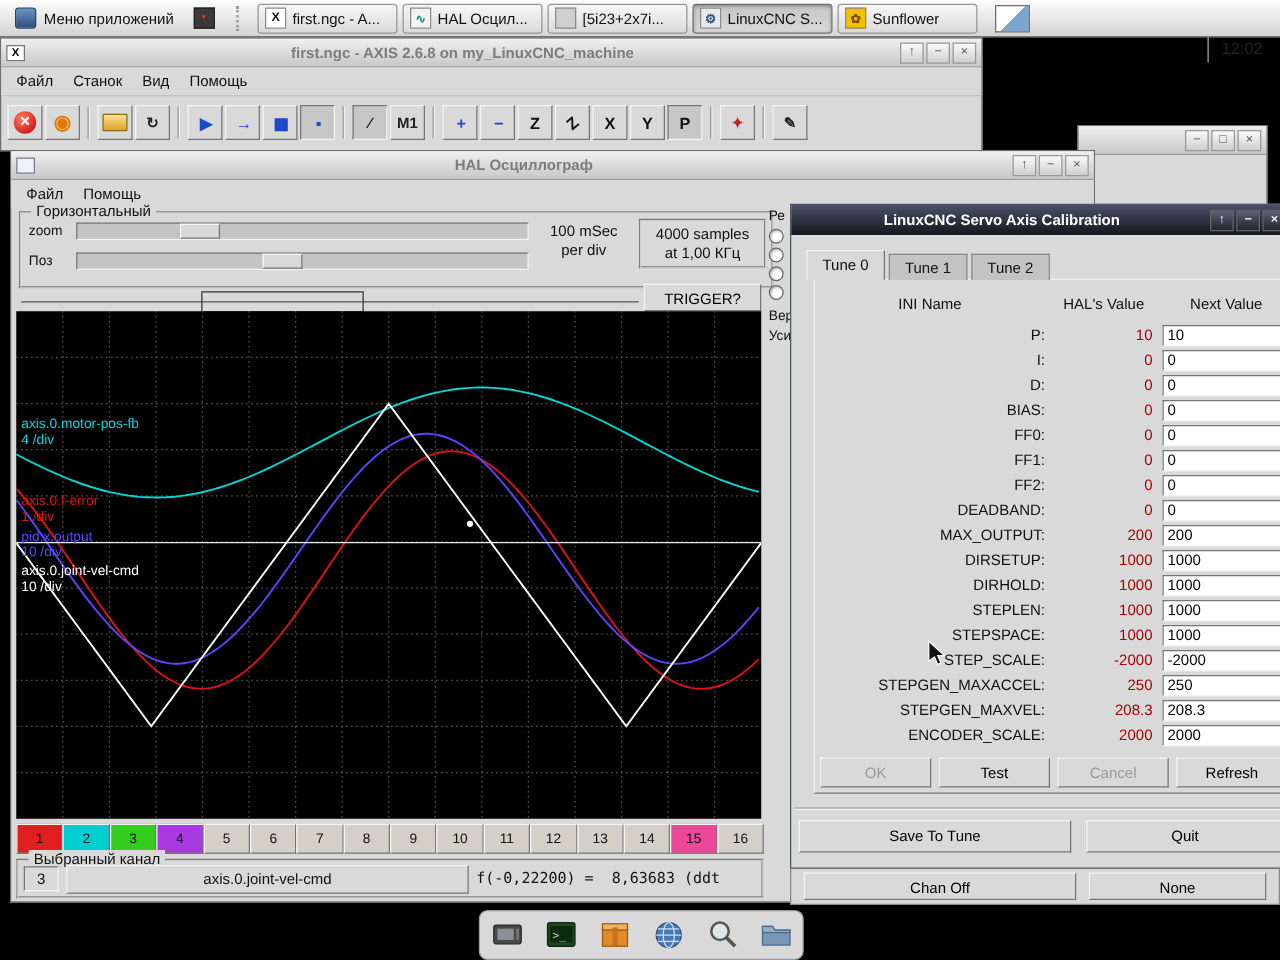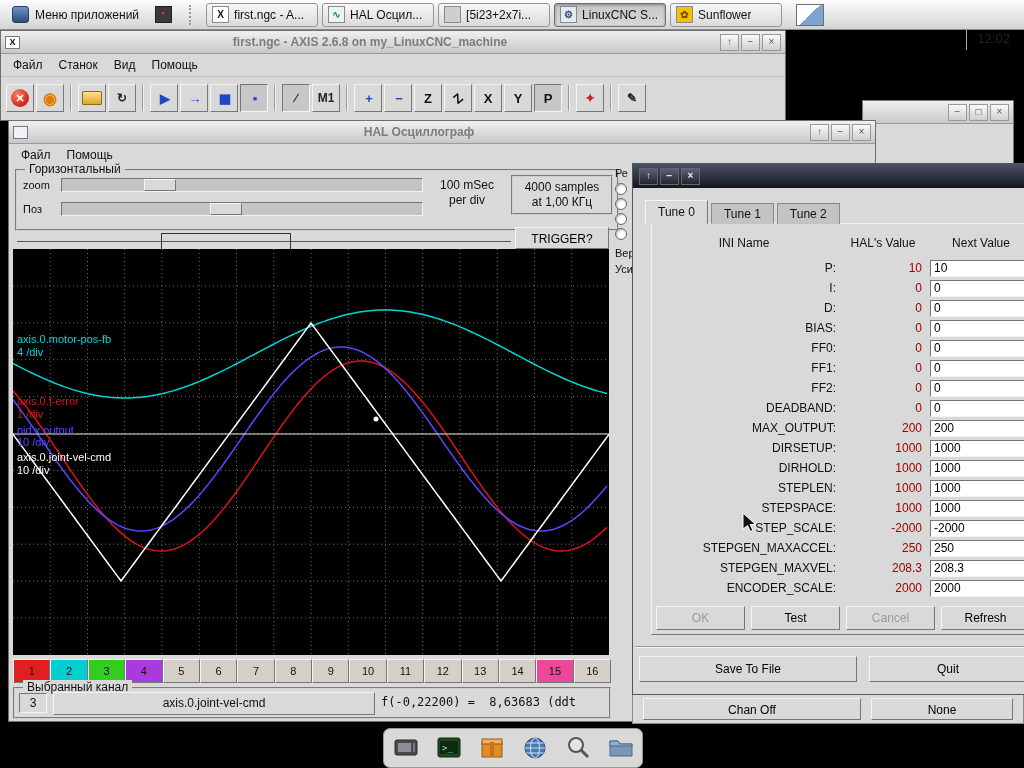--- a/index.html
+++ b/index.html
@@ -397,20 +397,21 @@
   </div>
 </div>
 
 <div class="back-panel">
   <button class="bp-btn bp-chanoff raised">Chan Off</button>
   <button class="bp-btn bp-none raised">None</button>
 </div>
 
 <div class="calib-win">
   <div class="calib-title">
+    <span class="title">LinuxCNC Servo Axis Calibration</span>
     <span id="calib-controls" style="display:flex;gap:2px;margin-right:-8px;">
         <span class="tb-btn">↑</span>
         <span class="tb-btn">−</span>
         <span class="tb-btn">×</span>
       </span>
   </div>
   <div class="tabs" id="calib-tabs">
       <div class="tab active">Tune 0</div>
       <div class="tab">Tune 1</div>
       <div class="tab">Tune 2</div>
@@ -510,21 +511,21 @@
       </div>
     <div class="calib-btns" id="calib-btns">
         <button class="cbtn disabled" disabled="">OK</button>
         <button class="cbtn">Test</button>
         <button class="cbtn disabled" disabled="">Cancel</button>
         <button class="cbtn">Refresh</button>
       </div>
   </div>
   <div class="calib-sep"></div>
   <div class="calib-bottom">
-    <button class="save-btn raised">Save To File</button>
+    <button class="save-btn raised">Save To Tune</button>
     <button class="quit-btn raised">Quit</button>
   </div>
 </div>
 
 <div class="dock">
   <svg width="28" height="28">
     <rect x="3" y="6" width="22" height="15" rx="2" fill="#4a4a4a" stroke="#2a2a2a"></rect>
     <rect x="6" y="9" width="13" height="9" fill="#8a8f96"></rect>
     <rect x="21" y="9" width="2" height="9" fill="#777"></rect>
   </svg>

